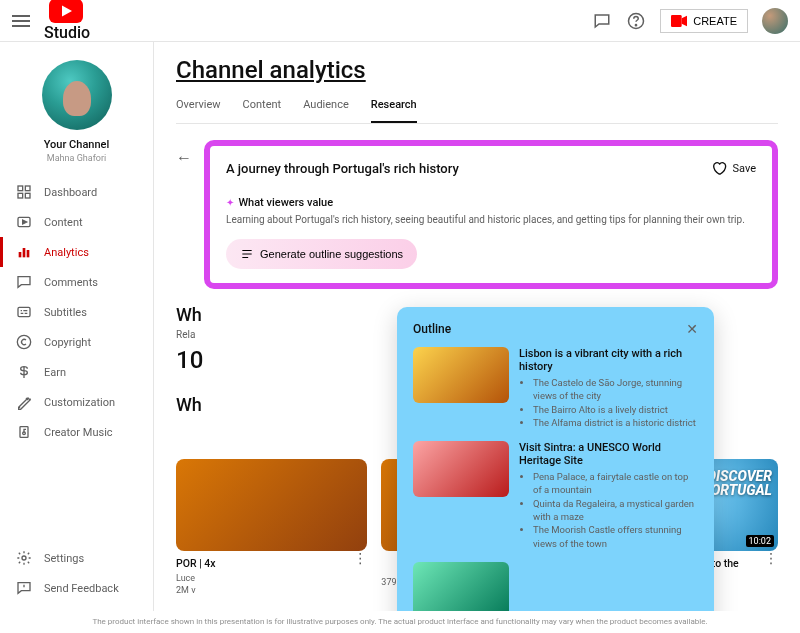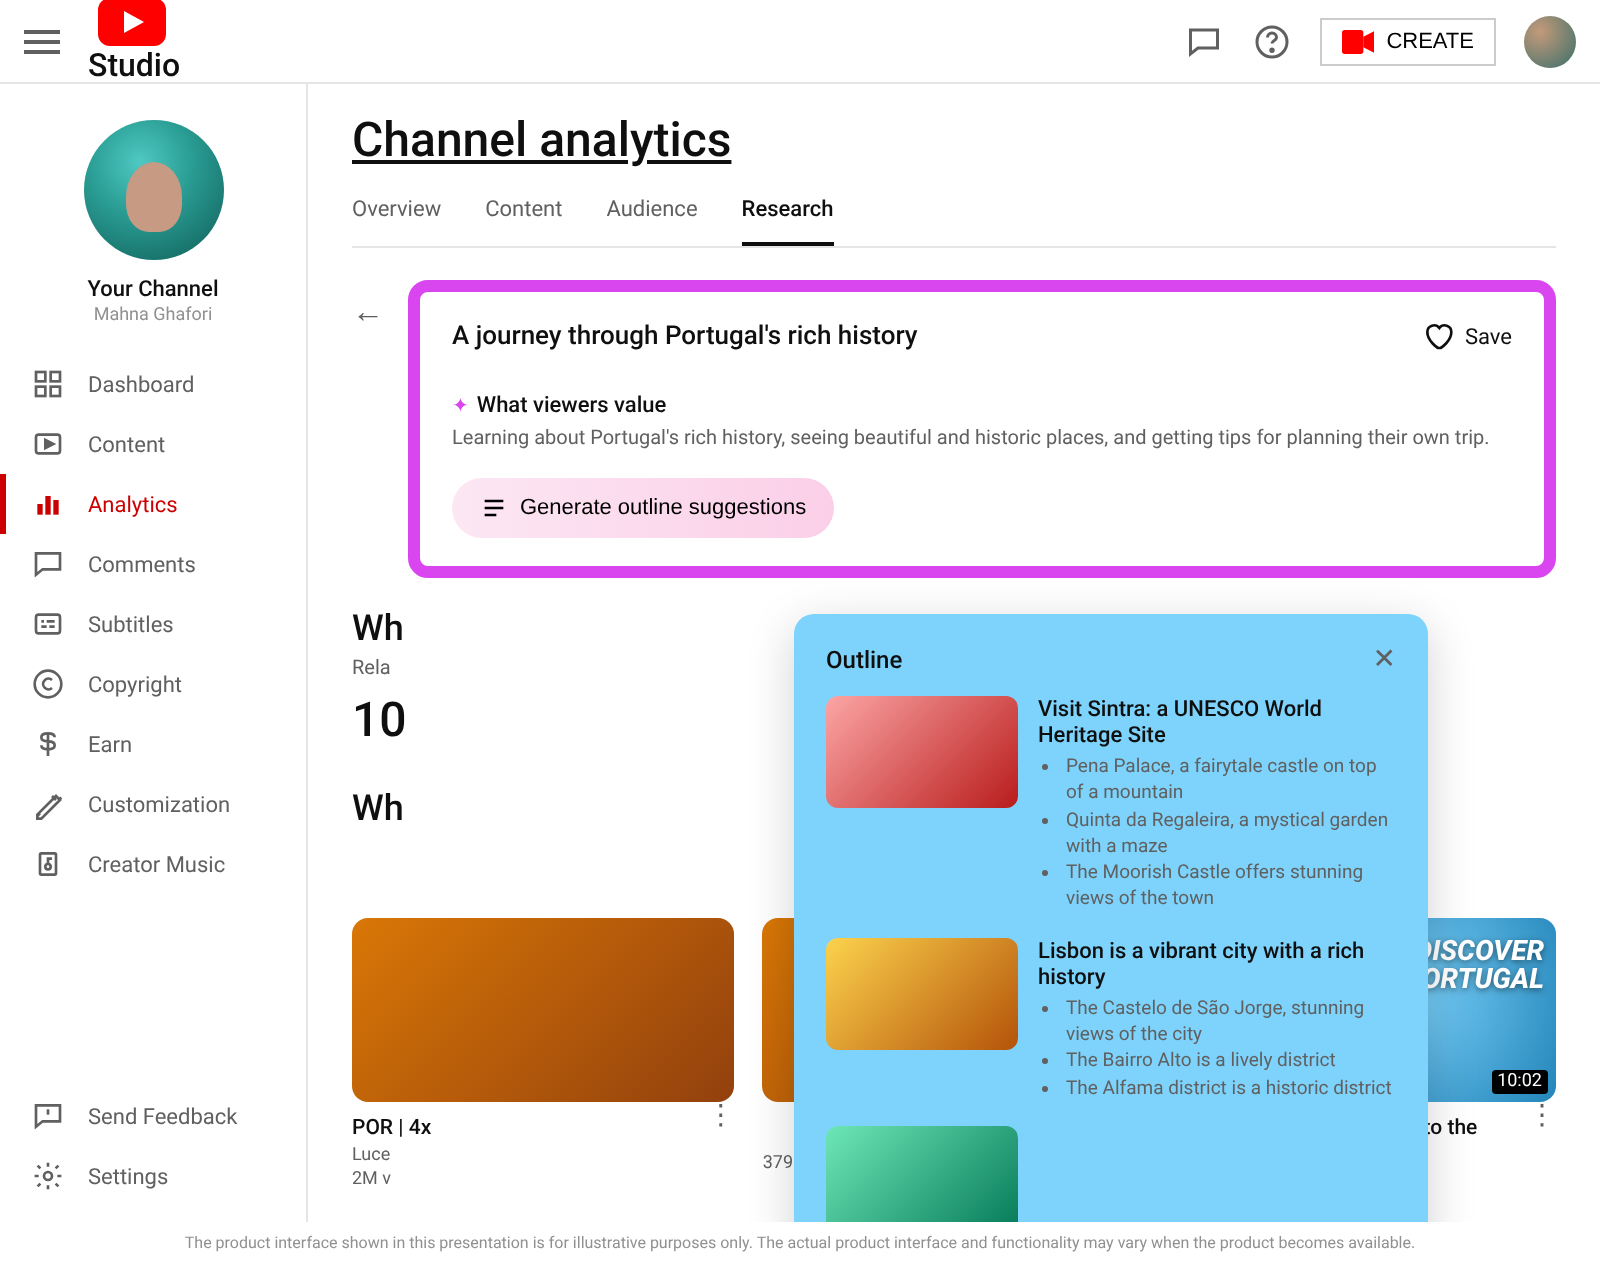--- a/index.html
+++ b/index.html
@@ -210,34 +210,34 @@
               <path d="M12 12V8h3"></path>
             </svg>
           </span>
         <span>Creator Music</span>
       </div>
     </div>
     <div class="nav-bottom">
       <div class="nav-item">
         <span class="ni-icon">
             <svg width="16" height="16" viewBox="0 0 24 24" fill="none" stroke="currentColor" stroke-width="2">
+              <circle cx="12" cy="12" r="3"></circle>
+              <path d="M12 2v3M12 19v3M4.2 4.2l2.1 2.1M17.7 17.7l2.1 2.1M2 12h3M19 12h3M4.2 19.8l2.1-2.1M17.7 6.3l2.1-2.1"></path>
+            </svg>
+          </span>
+        <span>Settings</span>
+      </div>
+      <div class="nav-item">
+        <span class="ni-icon">
+            <svg width="16" height="16" viewBox="0 0 24 24" fill="none" stroke="currentColor" stroke-width="2">
               <path d="M3 4h18v12H8l-5 4z"></path>
               <path d="M12 7v4M12 14h0"></path>
             </svg>
           </span>
         <span>Send Feedback</span>
-      </div>
-      <div class="nav-item">
-        <span class="ni-icon">
-            <svg width="16" height="16" viewBox="0 0 24 24" fill="none" stroke="currentColor" stroke-width="2">
-              <circle cx="12" cy="12" r="3"></circle>
-              <path d="M12 2v3M12 19v3M4.2 4.2l2.1 2.1M17.7 17.7l2.1 2.1M2 12h3M19 12h3M4.2 19.8l2.1-2.1M17.7 6.3l2.1-2.1"></path>
-            </svg>
-          </span>
-        <span>Settings</span>
       </div>
     </div>
   </div>
 
   <div class="main">
     <div class="page-title">Channel analytics</div>
     <div class="tabs">
       <div class="tab">Overview</div>
       <div class="tab">Content</div>
       <div class="tab">Audience</div>
@@ -307,42 +307,42 @@
         </div>
       </div>
     </div>
 
     <div class="outline">
       <div class="outline-head">
         <div class="outline-title">Outline</div>
         <span class="outline-close">✕</span>
       </div>
       <div class="oitem">
+        <div class="othumb ot2"></div>
+        <div class="otext">
+          <div class="otitle">Lisbon is a vibrant city with a rich history</div>
+          <ul>
+            <li>The Castelo de São Jorge, stunning views of the city</li>
+            <li>The Bairro Alto is a lively district</li>
+            <li>The Alfama district is a historic district</li>
+          </ul>
+        </div>
+      </div>
+      <div class="oitem">
         <div class="othumb ot1"></div>
         <div class="otext">
           <div class="otitle">Visit Sintra: a UNESCO World Heritage Site</div>
           <ul>
             <li>Pena Palace, a fairytale castle on top of a mountain</li>
             <li>Quinta da Regaleira, a mystical garden with a maze</li>
             <li>The Moorish Castle offers stunning views of the town</li>
           </ul>
         </div>
       </div>
       <div class="oitem">
-        <div class="othumb ot2"></div>
-        <div class="otext">
-          <div class="otitle">Lisbon is a vibrant city with a rich history</div>
-          <ul>
-            <li>The Castelo de São Jorge, stunning views of the city</li>
-            <li>The Bairro Alto is a lively district</li>
-            <li>The Alfama district is a historic district</li>
-          </ul>
-        </div>
-      </div>
-      <div class="oitem">
         <div class="othumb ot3"></div>
       </div>
       <button class="copy-btn">
         <svg width="12" height="12" viewBox="0 0 24 24" fill="none" stroke="currentColor" stroke-width="2">
             <rect x="8" y="8" width="12" height="12" rx="1"></rect>
             <rect x="4" y="4" width="12" height="12" rx="1"></rect>
           </svg>
         <span>Copy outline</span>
       </button>
     </div>

